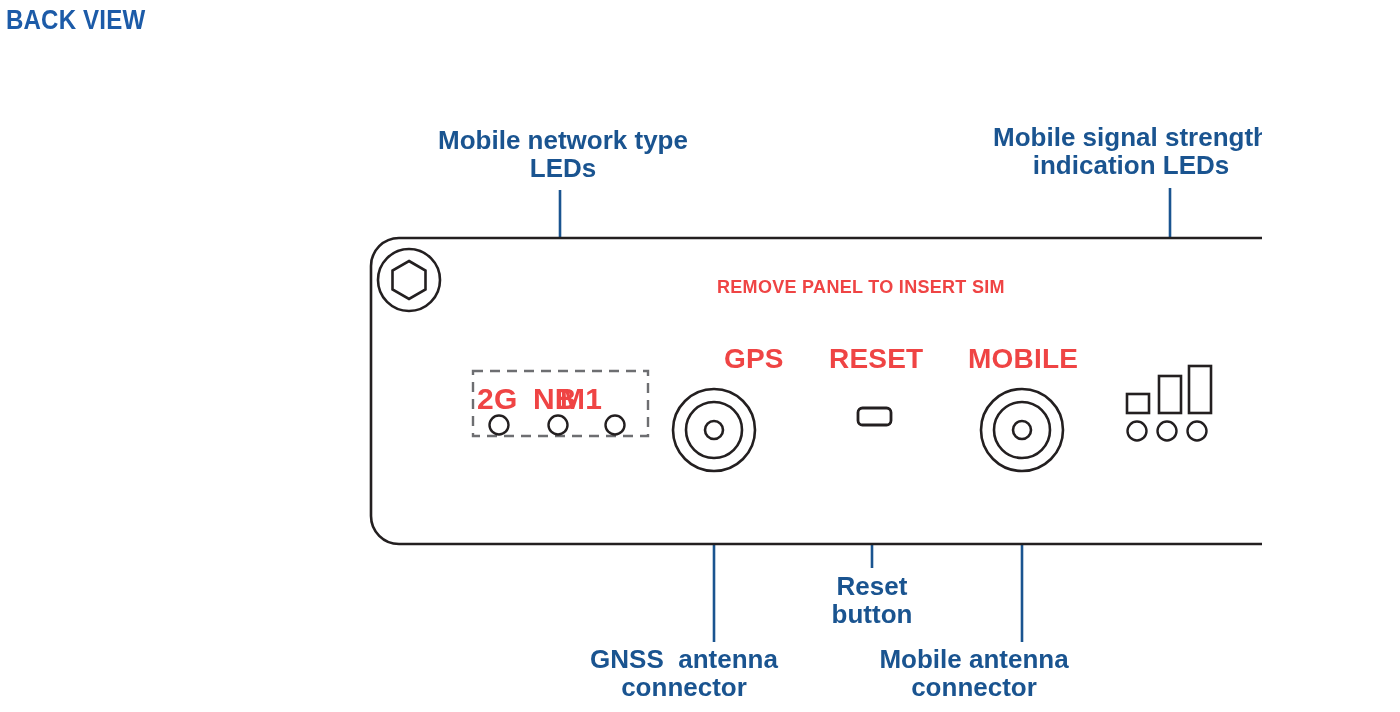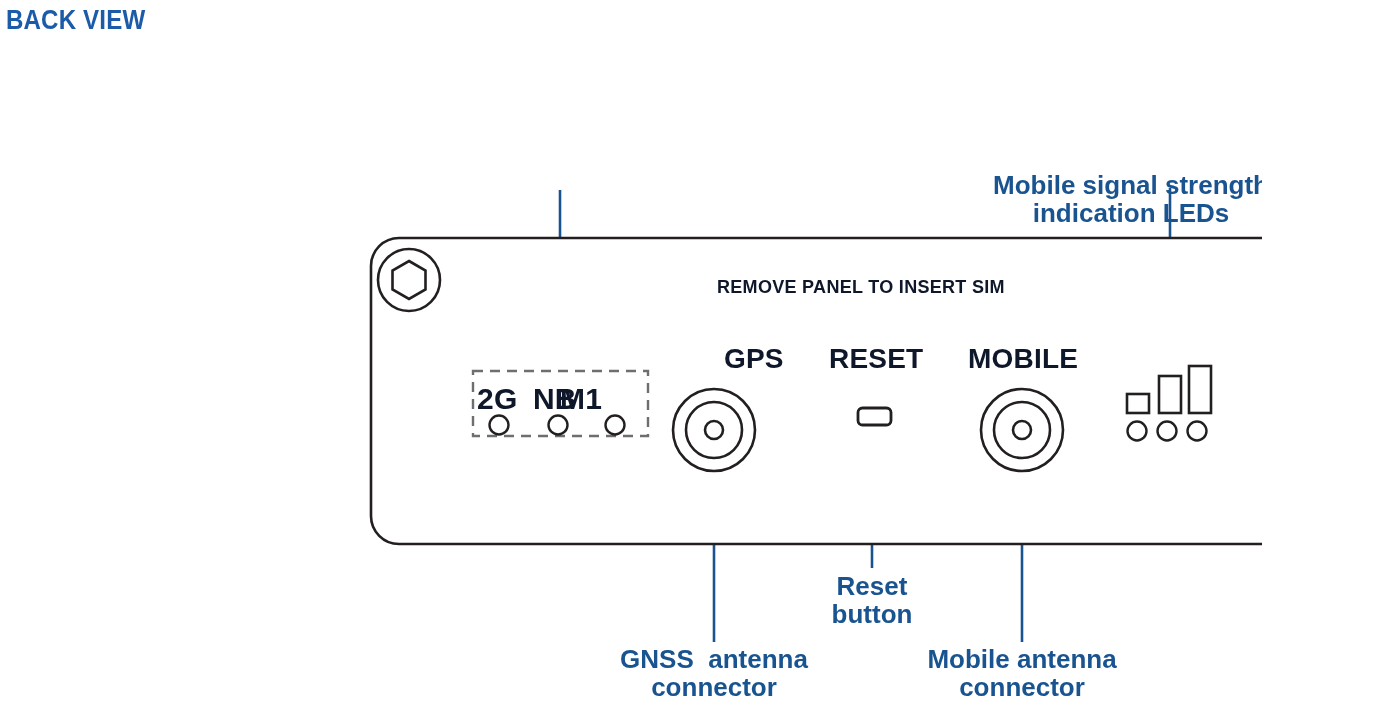--- a/index.html
+++ b/index.html
@@ -49,21 +49,21 @@
     font-size: 26px;
     font-weight: 600;
     line-height: 1.08;
     text-align: center;
     white-space: pre;
   }
 
   
   .panel-text {
     position: absolute;
-    color: #0f172a;
+    color: #ef4444;
     font-family: "Liberation Sans", sans-serif;
     font-weight: 700;
     white-space: nowrap;
   }
   .panel-text.header {
     font-size: 18px;
     letter-spacing: 0.3px;
   }
   .panel-text.port {
     font-size: 28px;
@@ -138,26 +138,28 @@
   <div class="panel-text header" style="left:717px; top:277px;">REMOVE PANEL TO INSERT SIM</div>
 
   <div class="panel-text led" style="left:477px; top:382px;text-align:center;">2G</div>
   <div class="panel-text led" style="left:533px; top:382px;">NB</div>
   <div class="panel-text led" style="left:560px; top:382px;">M1</div>
 
   <div class="panel-text port" style="left:684px; top:343px;margin-left:40px;">GPS</div>
   <div class="panel-text port" style="left:829px; top:343px;">RESET</div>
   <div class="panel-text port" style="left:968px; top:343px;">MOBILE</div>
 
+  <div class="callout-label" style="left:413px; top:126px; width:300px;">Mobile network type
+LEDs</div>
 
-  <div class="callout-label" style="left:976px; top:123px; width:310px;margin-top:48px;">Mobile signal strength
+  <div class="callout-label" style="left:976px; top:123px; width:310px;">Mobile signal strength
 indication LEDs</div>
 
-  <div class="callout-label" style="left:594px; top:645px; width:240px;">GNSS  antenna
+  <div class="callout-label" style="left:564px; top:645px; width:240px;">GNSS  antenna
 connector</div>
 
   <div class="callout-label" style="left:782px; top:572px; width:180px;">Reset
 button</div>
 
-  <div class="callout-label" style="left:902px; top:645px; width:240px;">Mobile antenna
+  <div class="callout-label" style="left:854px; top:645px; width:240px;">Mobile antenna
 connector</div>
 
 </div>
 
 </body></html>

